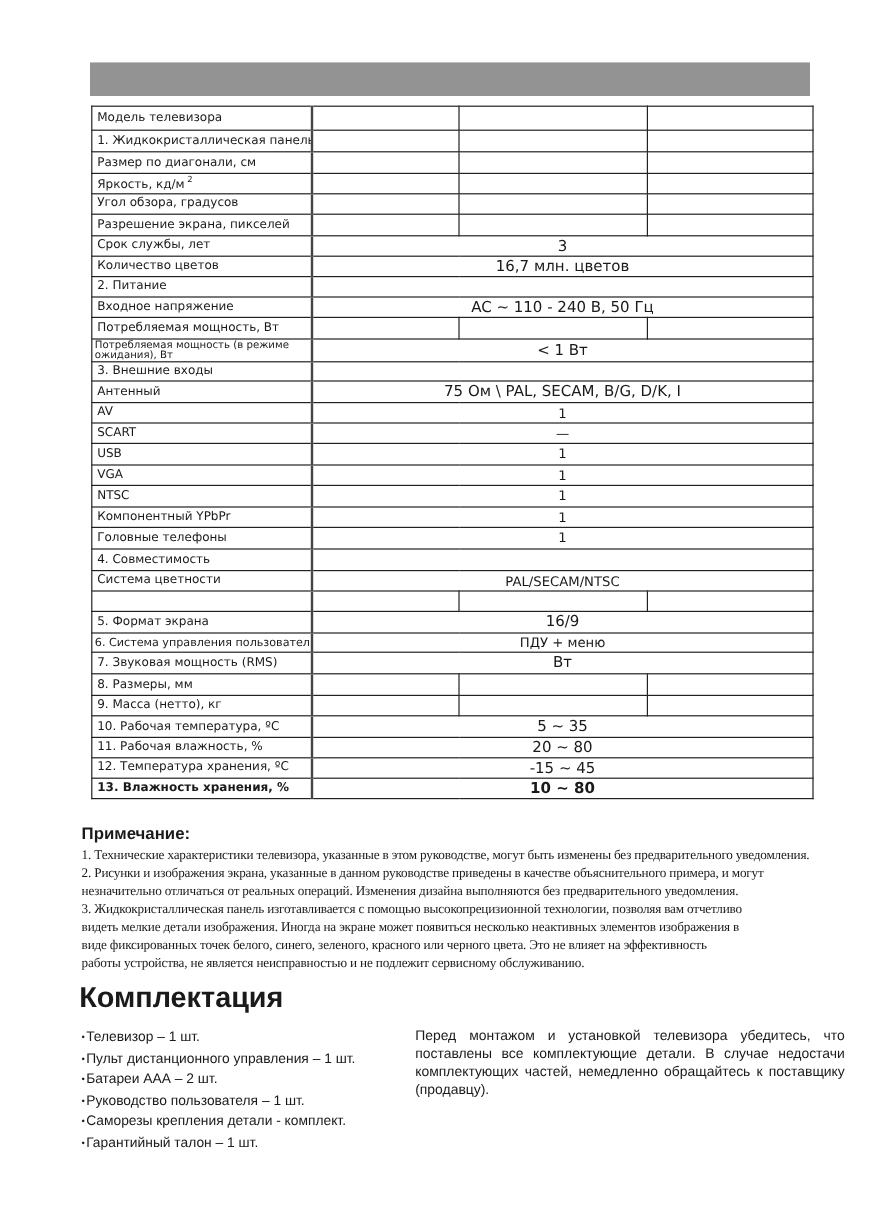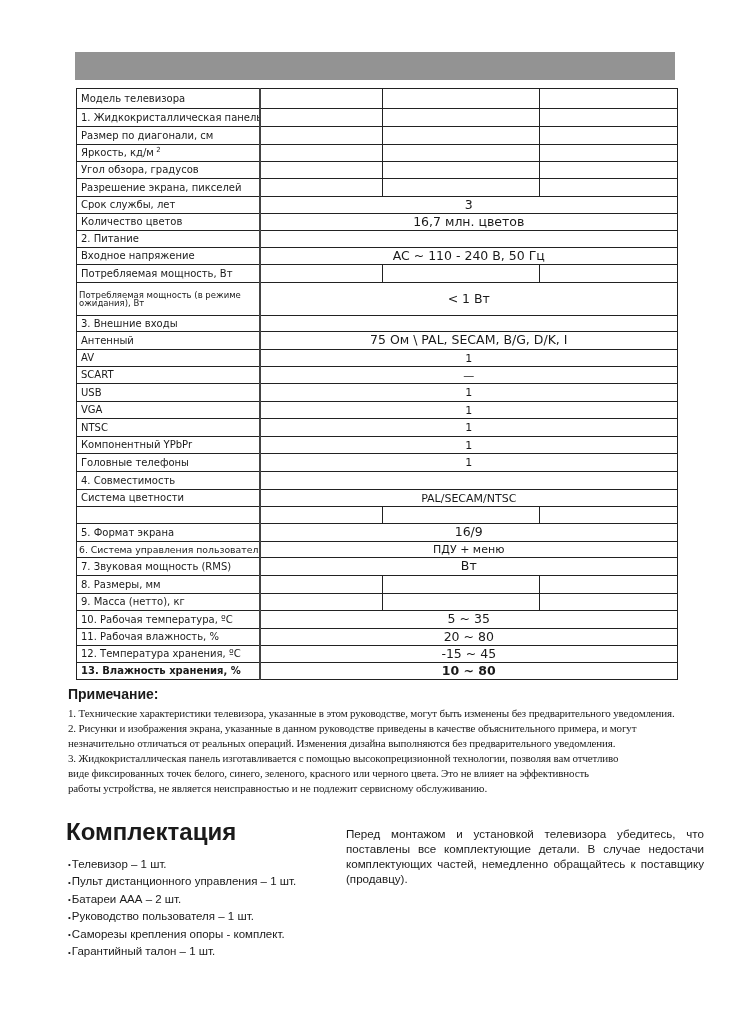--- a/index.html
+++ b/index.html
@@ -12,21 +12,21 @@
   .spec-table td.val-big { font-size: 12.5px; }
   .spec-table td.small { font-size: 8.5px; line-height: 1; white-space: normal; padding-left: 2px; }
   .spec-table td.tight { font-size: 9.3px; padding-left: 2px; }
   sup { font-size: 7px; }
   .notes { position: absolute; left: 68px; top: 686px; width: 660px; }
   .notes h3 { margin: 0 0 4px 0; font-size: 14px; font-weight: bold; font-family: "Liberation Sans", sans-serif; }
   .notes p { margin: 0; font-size: 11px; line-height: 15px; font-family: Liberation Serif, serif; white-space: nowrap; letter-spacing: -0.15px; }
   .kit-title { position: absolute; left: 66px; top: 818px; font-size: 24px; font-weight: bold; font-family: "Liberation Sans", sans-serif; margin: 0; }
   .kit-list { position: absolute; left: 68px; top: 856px; margin: 0; padding: 0; list-style: none; font-family: "Liberation Sans", sans-serif; font-size: 11.5px; line-height: 17px; }
   .kit-list li::before { content: "•"; font-size: 8px; vertical-align: middle; margin-right: 1px; }
-  .kit-note { position: absolute; left: 346px; top: 826px; width: 358px; font-family: "Liberation Sans", sans-serif; font-size: 11.6px; line-height: 15px; text-align: justify; margin: 0; }
+  .kit-note { position: absolute; left: 346px; top: 856px; width: 358px; font-family: "Liberation Sans", sans-serif; font-size: 11.6px; line-height: 15px; text-align: justify; margin: 0; }
 </style>
 </head>
 <body>
 
 <div class="header-bar"></div>
 
 <table class="spec-table">
   <colgroup>
     <col style="width:183px">
       <col style="width:123px">
@@ -85,21 +85,21 @@
       <tr style="height: 17px;">
         <td class="label">Входное напряжение</td>
         <td class="val val-big" colspan="3">AC ~ 110 - 240 В, 50 Гц</td>
       </tr>
       <tr style="height: 18px;">
         <td class="label">Потребляемая мощность, Вт</td>
         <td class="val"></td>
         <td class="val"></td>
         <td class="val"></td>
       </tr>
-      <tr style="height: 33px;">
+      <tr style="height: 19px;">
         <td class="label small">Потребляемая мощность (в режиме ожидания), Вт</td>
         <td class="val val-big" colspan="3">&lt; 1 Вт</td>
       </tr>
       <tr style="height: 16px;">
         <td class="label">3. Внешние входы</td>
         <td class="val" colspan="3"></td>
       </tr>
       <tr style="height: 18px;">
         <td class="label">Антенный</td>
         <td class="val val-big" colspan="3">75 Ом \ PAL, SECAM,  B/G, D/K, I</td>
@@ -188,26 +188,27 @@
       </tr>
     </tbody>
 </table>
 
 <div class="notes">
   <h3>Примечание:</h3>
   <p>1. Технические характеристики  телевизора, указанные в этом руководстве, могут быть изменены без предварительного уведомления.</p>
   <p>2. Рисунки и изображения экрана, указанные в данном руководстве приведены в качестве объяснительного примера, и могут</p>
   <p>незначительно отличаться от реальных операций. Изменения дизайна выполняются без предварительного уведомления.</p>
   <p>3. Жидкокристаллическая панель изготавливается с помощью высокопрецизионной технологии, позволяя вам отчетливо</p>
+  <p>видеть мелкие детали изображения. Иногда на экране может появиться несколько неактивных элементов изображения в</p>
   <p>виде фиксированных точек белого, синего, зеленого, красного или черного цвета. Это не влияет на эффективность</p>
   <p>работы устройства,  не является неисправностью и не подлежит сервисному обслуживанию.</p>
 </div>
 
 <h2 class="kit-title">Комплектация</h2>
 <ul class="kit-list">
   <li>Телевизор – 1 шт.</li>
   <li>Пульт дистанционного управления – 1 шт.</li>
   <li>Батареи ААА – 2 шт.</li>
   <li>Руководство пользователя – 1 шт.</li>
-  <li>Саморезы крепления опоры - комплект.</li>
+  <li>Саморезы крепления детали - комплект.</li>
   <li>Гарантийный талон – 1 шт.</li>
 </ul>
 <p class="kit-note">Перед монтажом и установкой телевизора убедитесь, что поставлены все комплектующие детали. В случае недостачи комплектующих частей, немедленно обращайтесь к поставщику (продавцу).</p>
 
 </body></html>

